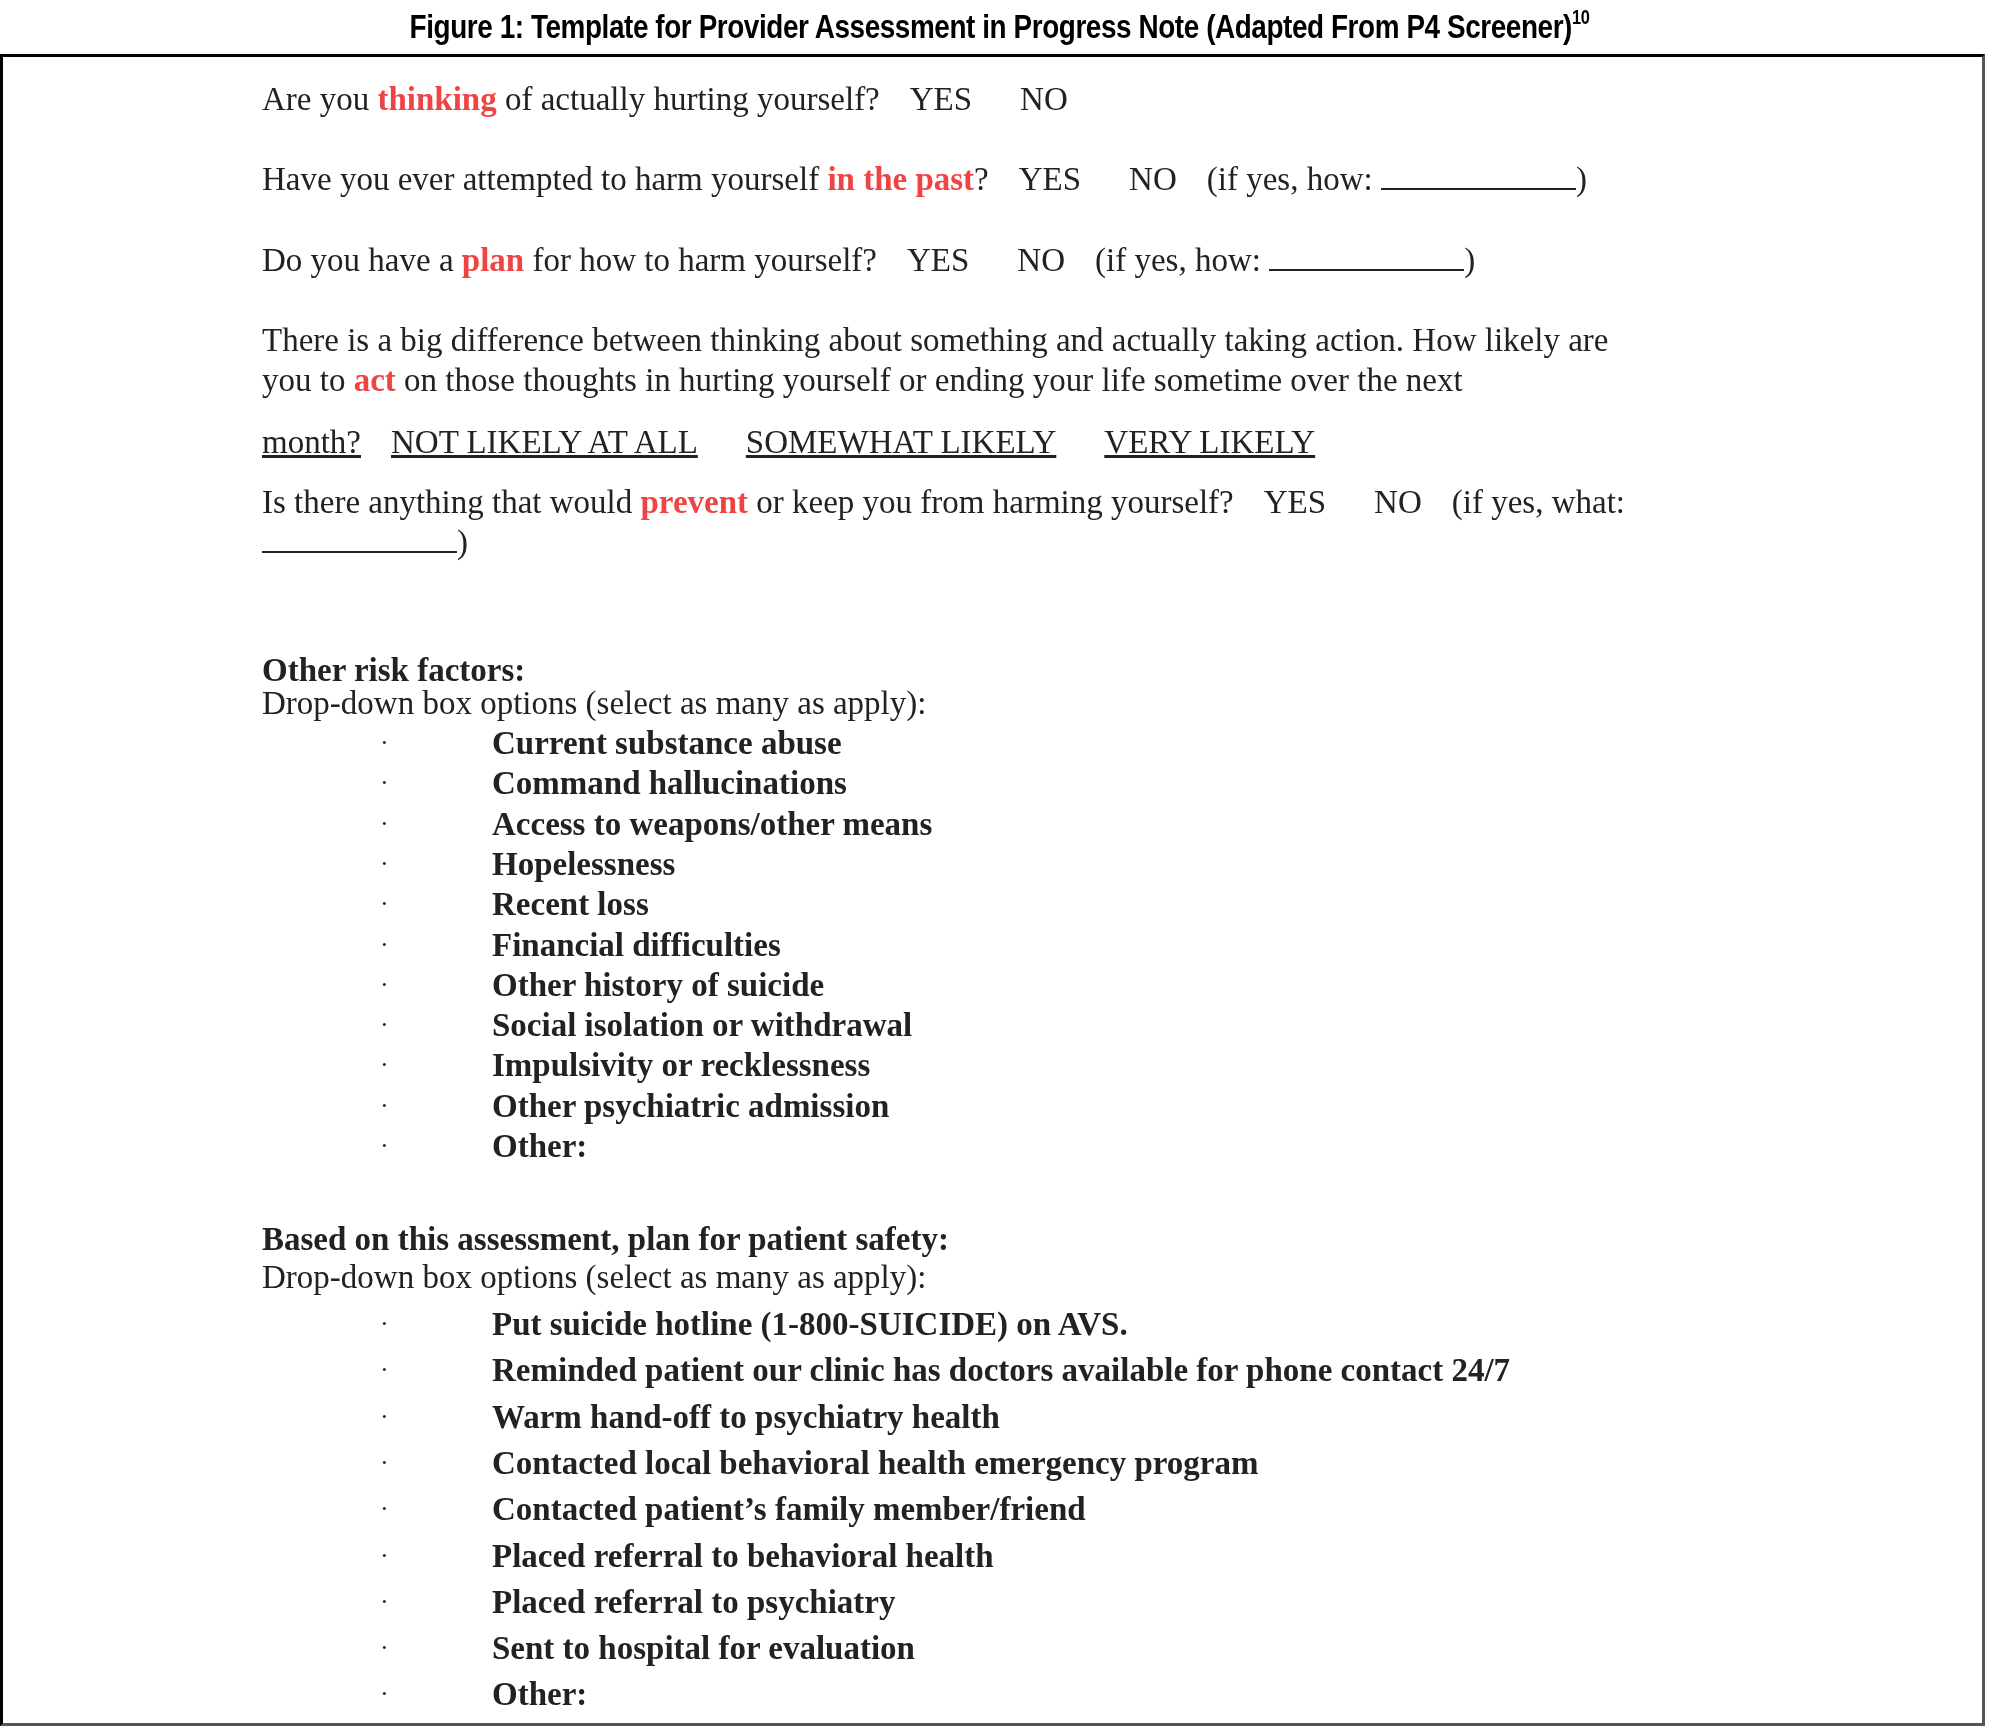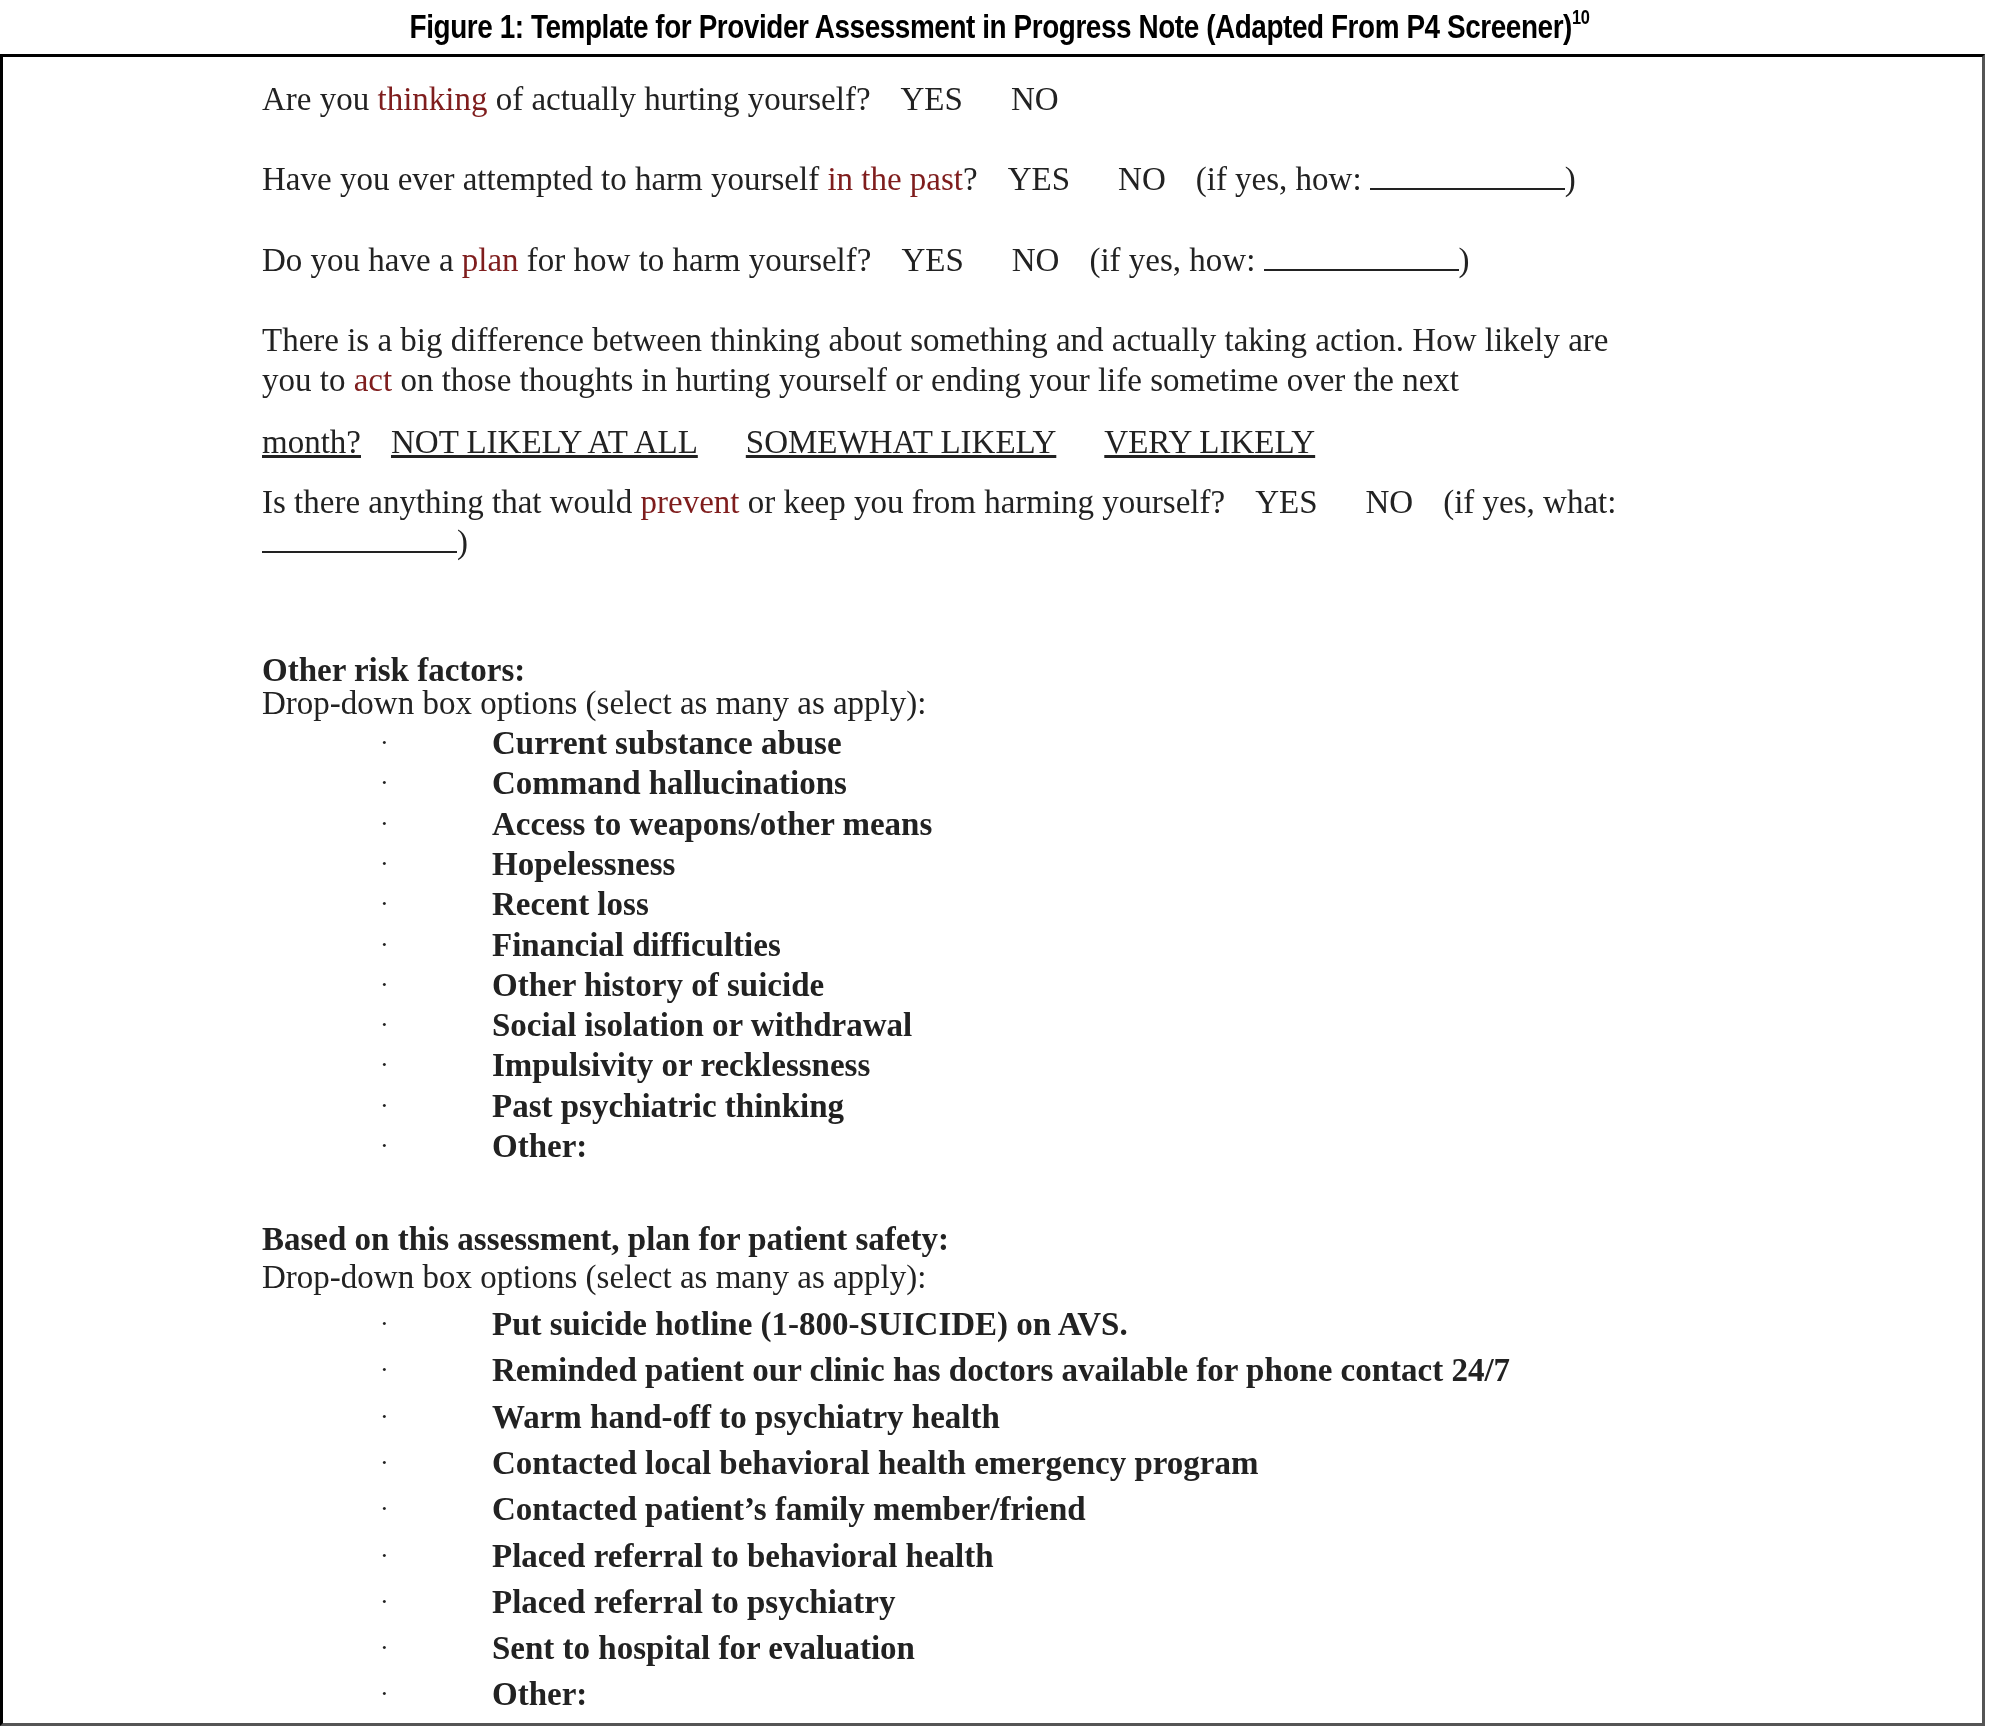--- a/index.html
+++ b/index.html
@@ -11,21 +11,21 @@
     white-space: nowrap;
   }
   .fig-title sup { font-size: 20px; vertical-align: 14px; }
   .box {
     position: absolute; left: 0; top: 54px; width: 1985px; height: 1672px;
     border-top: 3px solid #000; border-left: 3px solid #000;
     border-right: 3px solid #555; border-bottom: 3px solid #555; box-sizing: border-box;
   }
   .doc { font-family: "Liberation Serif", serif; font-size: 33px; color: #222; }
   .line { position: absolute; left: 262px; white-space: nowrap; line-height: 40px; }
-  .line b { font-weight: normal; color: #7f1d1d; }
+  .line b { font-weight: bold; color: #ef4444; }
   .gap { display: inline-block; width: 30px; }
   .gap2 { display: inline-block; width: 48px; }
   .blank { display: inline-block; width: 195px; border-bottom: 2px solid #222; height: 28px; vertical-align: baseline; }
   .heading { font-weight: bold; margin-top: 8px; }
   .item { position: absolute; white-space: nowrap; line-height: 40px; }
   .bullet { position: absolute; left: 380px; font-size: 26px; }
   .item-text { position: absolute; left: 492px; font-weight: bold; }
 </style>
 </head>
 <body>
@@ -99,21 +99,21 @@
       <div class="item" style="top: 1005.1px; left: 0px;">
         <span class="bullet">·</span>
         <span class="item-text">Social isolation or withdrawal</span>
       </div>
       <div class="item" style="top: 1045.4px; left: 0px;">
         <span class="bullet">·</span>
         <span class="item-text">Impulsivity or recklessness</span>
       </div>
       <div class="item" style="top: 1085.7px; left: 0px;">
         <span class="bullet">·</span>
-        <span class="item-text">Past psychiatric thinking</span>
+        <span class="item-text">Other psychiatric admission</span>
       </div>
       <div class="item" style="top: 1126px; left: 0px;">
         <span class="bullet">·</span>
         <span class="item-text">Other:</span>
       </div>
     </div>
 
   <div class="line heading" style="top:1211px;">Based on this assessment, plan for patient safety:</div>
   <div class="line" style="top:1257px;">Drop-down box options (select as many as apply):</div>
   <div id="plan-list">

